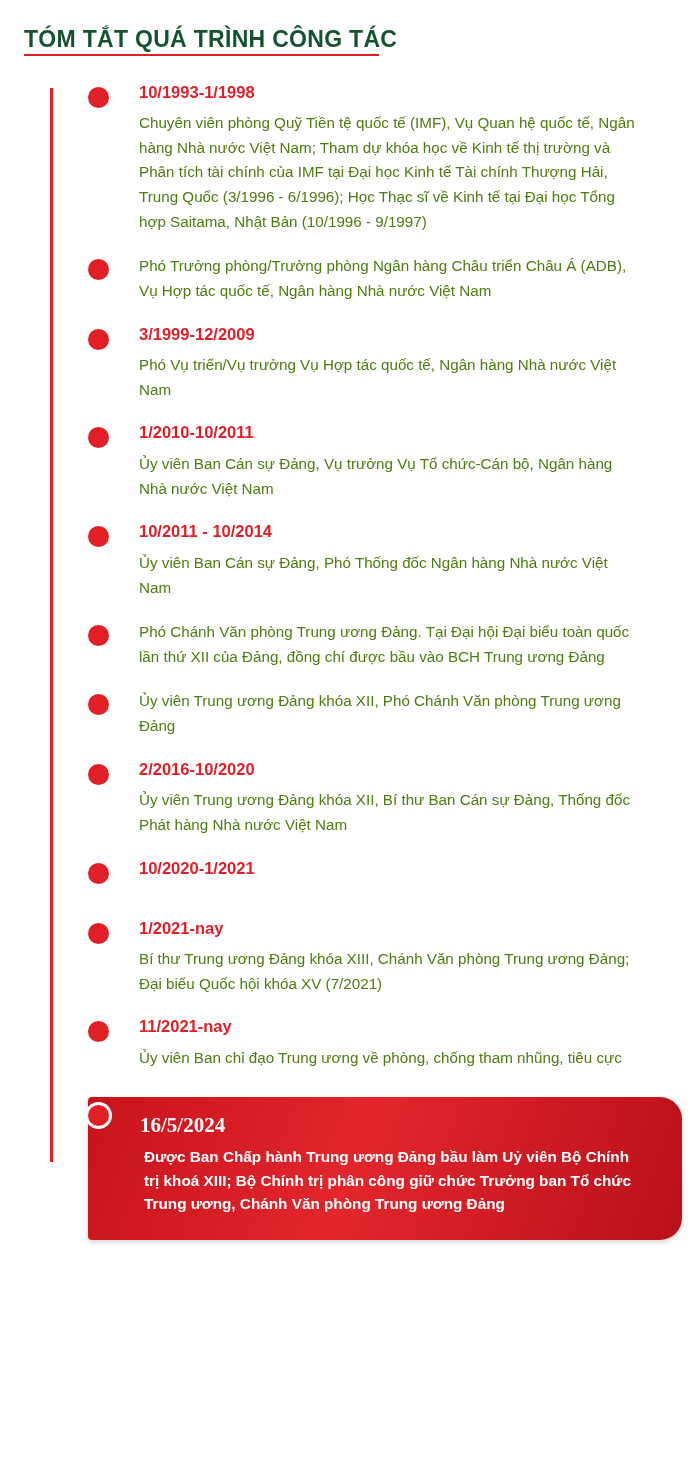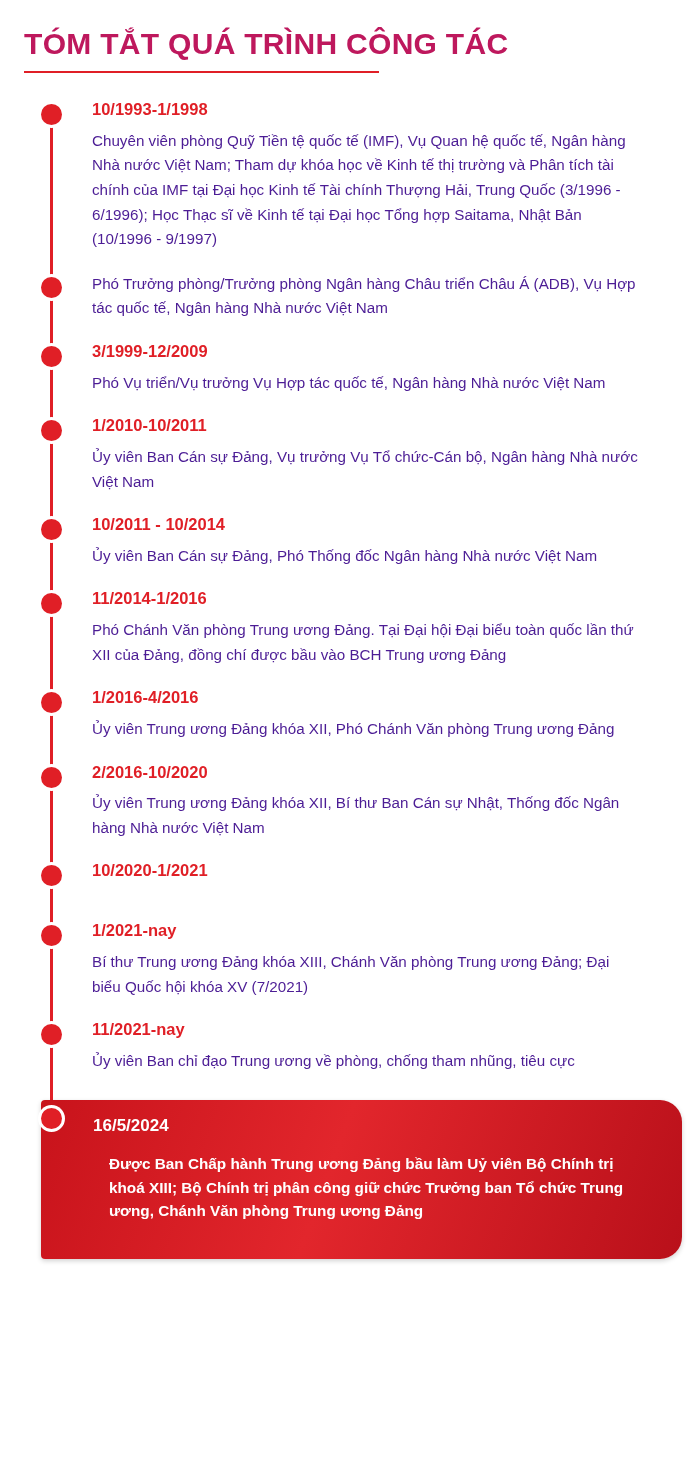--- a/index.html
+++ b/index.html
@@ -21,42 +21,42 @@
     box-sizing: border-box;
     padding: 0;
     background: #ffffff;
   }
 
   
   .header {
     padding: 26px 0 0 24px;
   }
   .header-title {
-    font-size: 30px;
-    font-weight: bold;
-    color: #be185d;
+    font-size: 23px;
+    font-weight: bold;
+    color: #14532d;
     letter-spacing: 0.3px;
     line-height: 1.2;
     margin: 0;
-    padding-bottom: 9px;
     display: inline-block;
   }
   .header-rule {
     width: 355px;
     height: 2px;
     background: #e01f26;
     margin-left: 24px;
     margin-top: 0px;
   }
 
   
   .timeline {
     position: relative;
     margin-top: 26px;
     padding-bottom: 40px;
+    padding-left: 47px;
   }
   .timeline-line {
     position: absolute;
     left: 50px;
     top: 6px;
     bottom: 118px;
     width: 3px;
     background: #e01f26;
   }
   .entry {
@@ -78,21 +78,21 @@
   }
   .entry-date {
     font-size: 16.5px;
     font-weight: bold;
     color: #e01f26;
     line-height: 1.25;
     margin: 0 0 9px 0;
   }
   .entry-text {
     font-size: 15.2px;
-    color: #4c1d95;
+    color: #4d7c0f;
     line-height: 1.62;
     margin: 0;
   }
 
   
   .highlight-wrap {
     position: relative;
     padding-left: 41px;
     padding-right: 18px;
     margin-top: 26px;
@@ -110,30 +110,31 @@
   }
   .highlight {
     background: linear-gradient(110deg, #c8131b 0%, #e2262c 45%, #b9101a 100%);
     border-radius: 4px 22px 22px 4px;
     color: #ffffff;
     padding: 16px 30px 20px 52px;
     position: relative;
     box-shadow: 0 2px 5px rgba(0,0,0,0.18);
   }
   .highlight-date {
-    font-size: 17px;
+    font-size: 21px;
     font-weight: bold;
     margin: 0 0 7px 0;
     line-height: 1.2;
+    font-family: Liberation Serif, serif;
   }
   .highlight-text {
     font-size: 15.3px;
     font-weight: bold;
     line-height: 1.55;
-    margin: 16px;
+    margin: 4px;
   }
 </style>
 </head>
 <body>
 
 <div class="page">
 
   <div class="header">
     <h1 class="header-title">TÓM TẮT QUÁ TRÌNH CÔNG TÁC</h1>
   </div>
@@ -166,34 +167,32 @@
     </div>
 
     <div class="entry">
       <span class="dot"></span>
       <p class="entry-date">10/2011 - 10/2014</p>
       <p class="entry-text">Ủy viên Ban Cán sự Đảng, Phó Thống đốc Ngân hàng Nhà nước Việt Nam</p>
     </div>
 
     <div class="entry">
       <span class="dot"></span>
-      <p class="entry-date">11/2014-1/2016</p>
       <p class="entry-text">Phó Chánh Văn phòng Trung ương Đảng. Tại Đại hội Đại biểu toàn quốc lần thứ XII của Đảng, đồng chí được bầu vào BCH Trung ương Đảng</p>
     </div>
 
     <div class="entry">
       <span class="dot"></span>
-      <p class="entry-date">1/2016-4/2016</p>
       <p class="entry-text">Ủy viên Trung ương Đảng khóa XII, Phó Chánh Văn phòng Trung ương Đảng</p>
     </div>
 
     <div class="entry">
       <span class="dot"></span>
       <p class="entry-date">2/2016-10/2020</p>
-      <p class="entry-text">Ủy viên Trung ương Đảng khóa XII, Bí thư Ban Cán sự Nhật, Thống đốc Ngân hàng Nhà nước Việt Nam</p>
+      <p class="entry-text">Ủy viên Trung ương Đảng khóa XII, Bí thư Ban Cán sự Đảng, Thống đốc Phát hàng Nhà nước Việt Nam</p>
     </div>
 
     <div class="entry">
       <span class="dot"></span>
       <p class="entry-date">10/2020-1/2021</p>
     </div>
 
     <div class="entry">
       <span class="dot"></span>
       <p class="entry-date">1/2021-nay</p>

